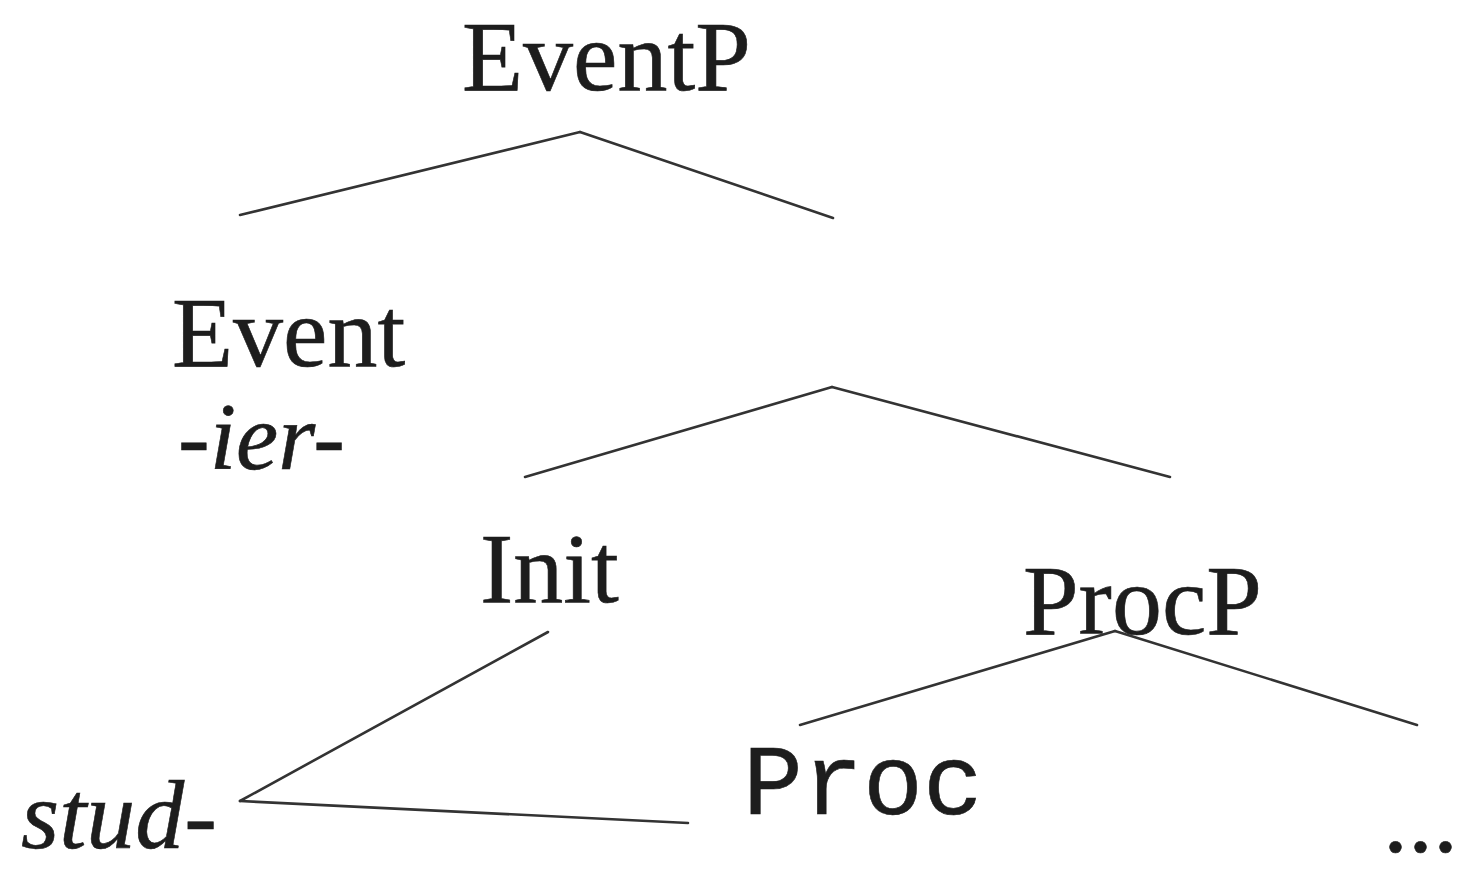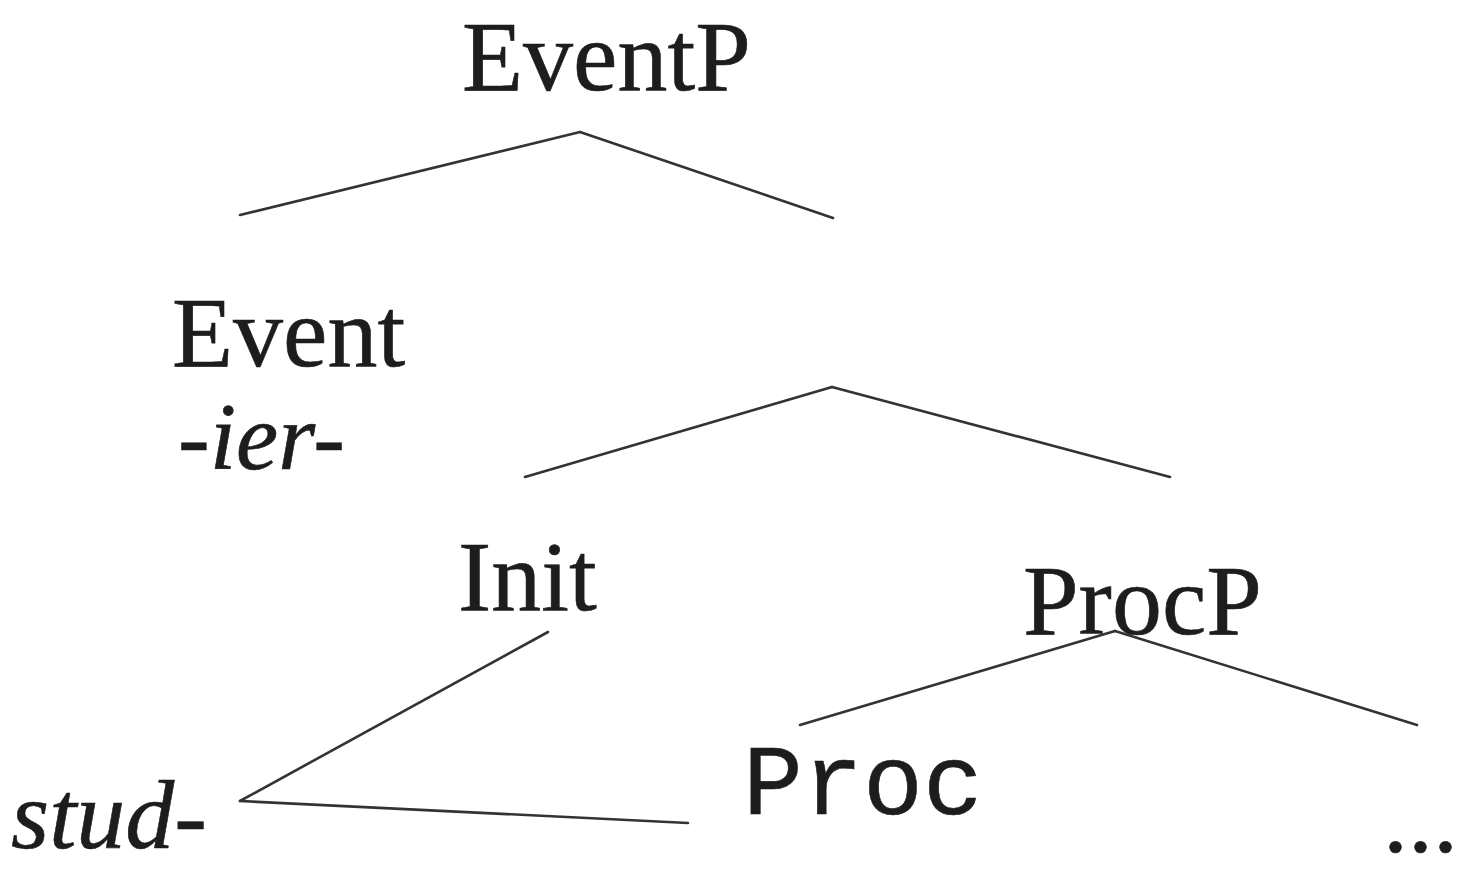--- a/index.html
+++ b/index.html
@@ -51,19 +51,19 @@
       <line x1="832" y1="387" x2="1170" y2="477"></line>
       <line x1="548" y1="632" x2="240" y2="801"></line>
       <line x1="240" y1="801" x2="688" y2="823"></line>
       <line x1="1115" y1="631" x2="800" y2="725"></line>
       <line x1="1115" y1="631" x2="1417" y2="725"></line>
     </svg>
 
   <div class="node" style="left: 462px; top: 7px; font-size: 100px;">EventP</div>
   <div class="node" style="left: 172px; top: 259px; font-size: 100px; margin-top: 24px;">Event</div>
   <div class="node italic" style="left: 178px; top: 390px; font-size: 95px;">-ier-</div>
-  <div class="node" style="left: 458px; top: 519px; font-size: 100px; margin-top: 8px;">Init</div>
+  <div class="node" style="left: 480px; top: 519px; font-size: 100px;">Init</div>
   <div class="node" style="left: 1023px; top: 551px; font-size: 100px;">ProcP</div>
-  <div class="node italic" style="left: 11px; top: 766px; font-size: 98px; font-style: italic;">stud-</div>
+  <div class="node italic" style="left: 21px; top: 766px; font-size: 98px; font-style: italic;">stud-</div>
   <div class="node" style="left: 743px; top: 738px; font-size: 100px; font-family: Liberation Mono, monospace;">Proc</div>
   <div class="node" style="left: 1383px; top: 769px; font-size: 100px;">...</div>
 
 </div>
 
 </body></html>

